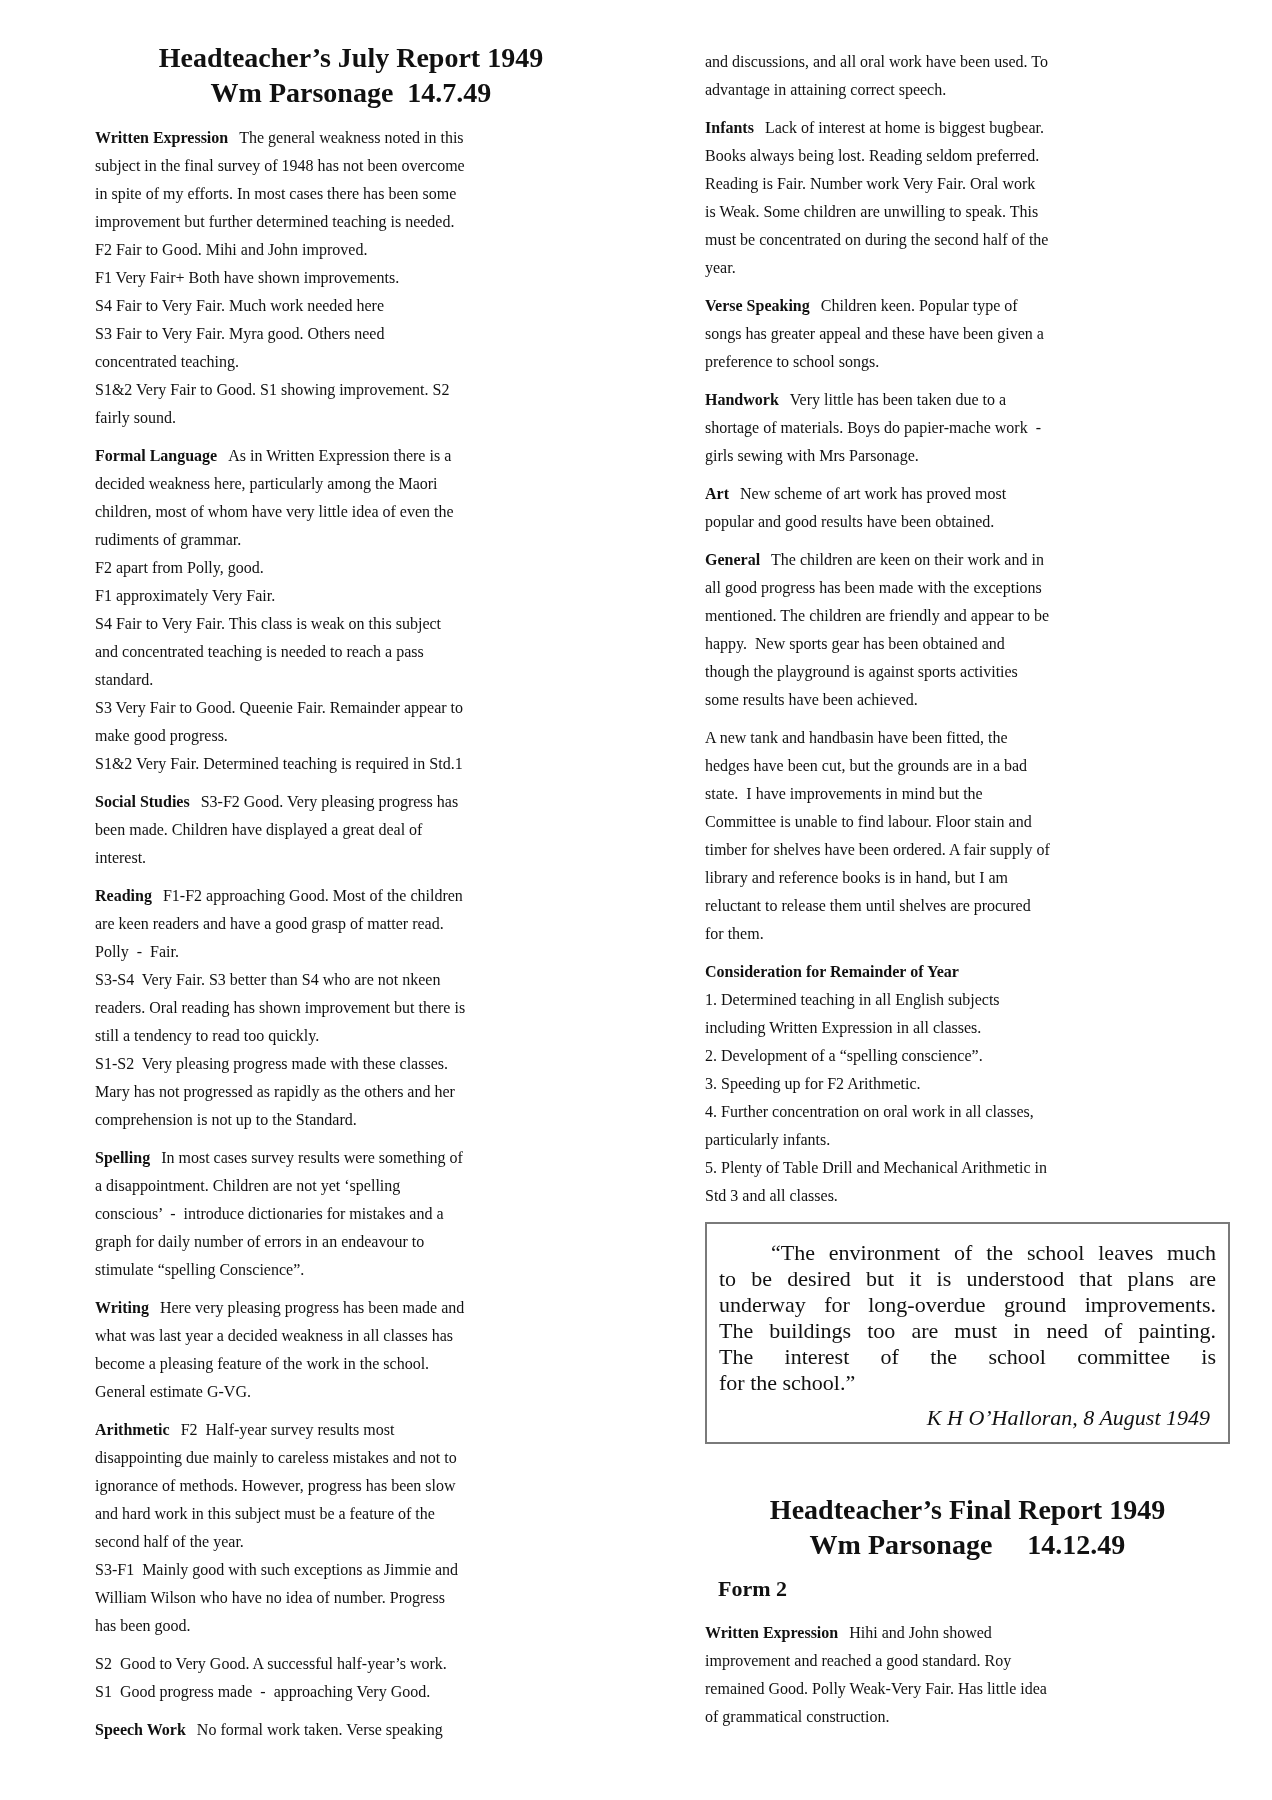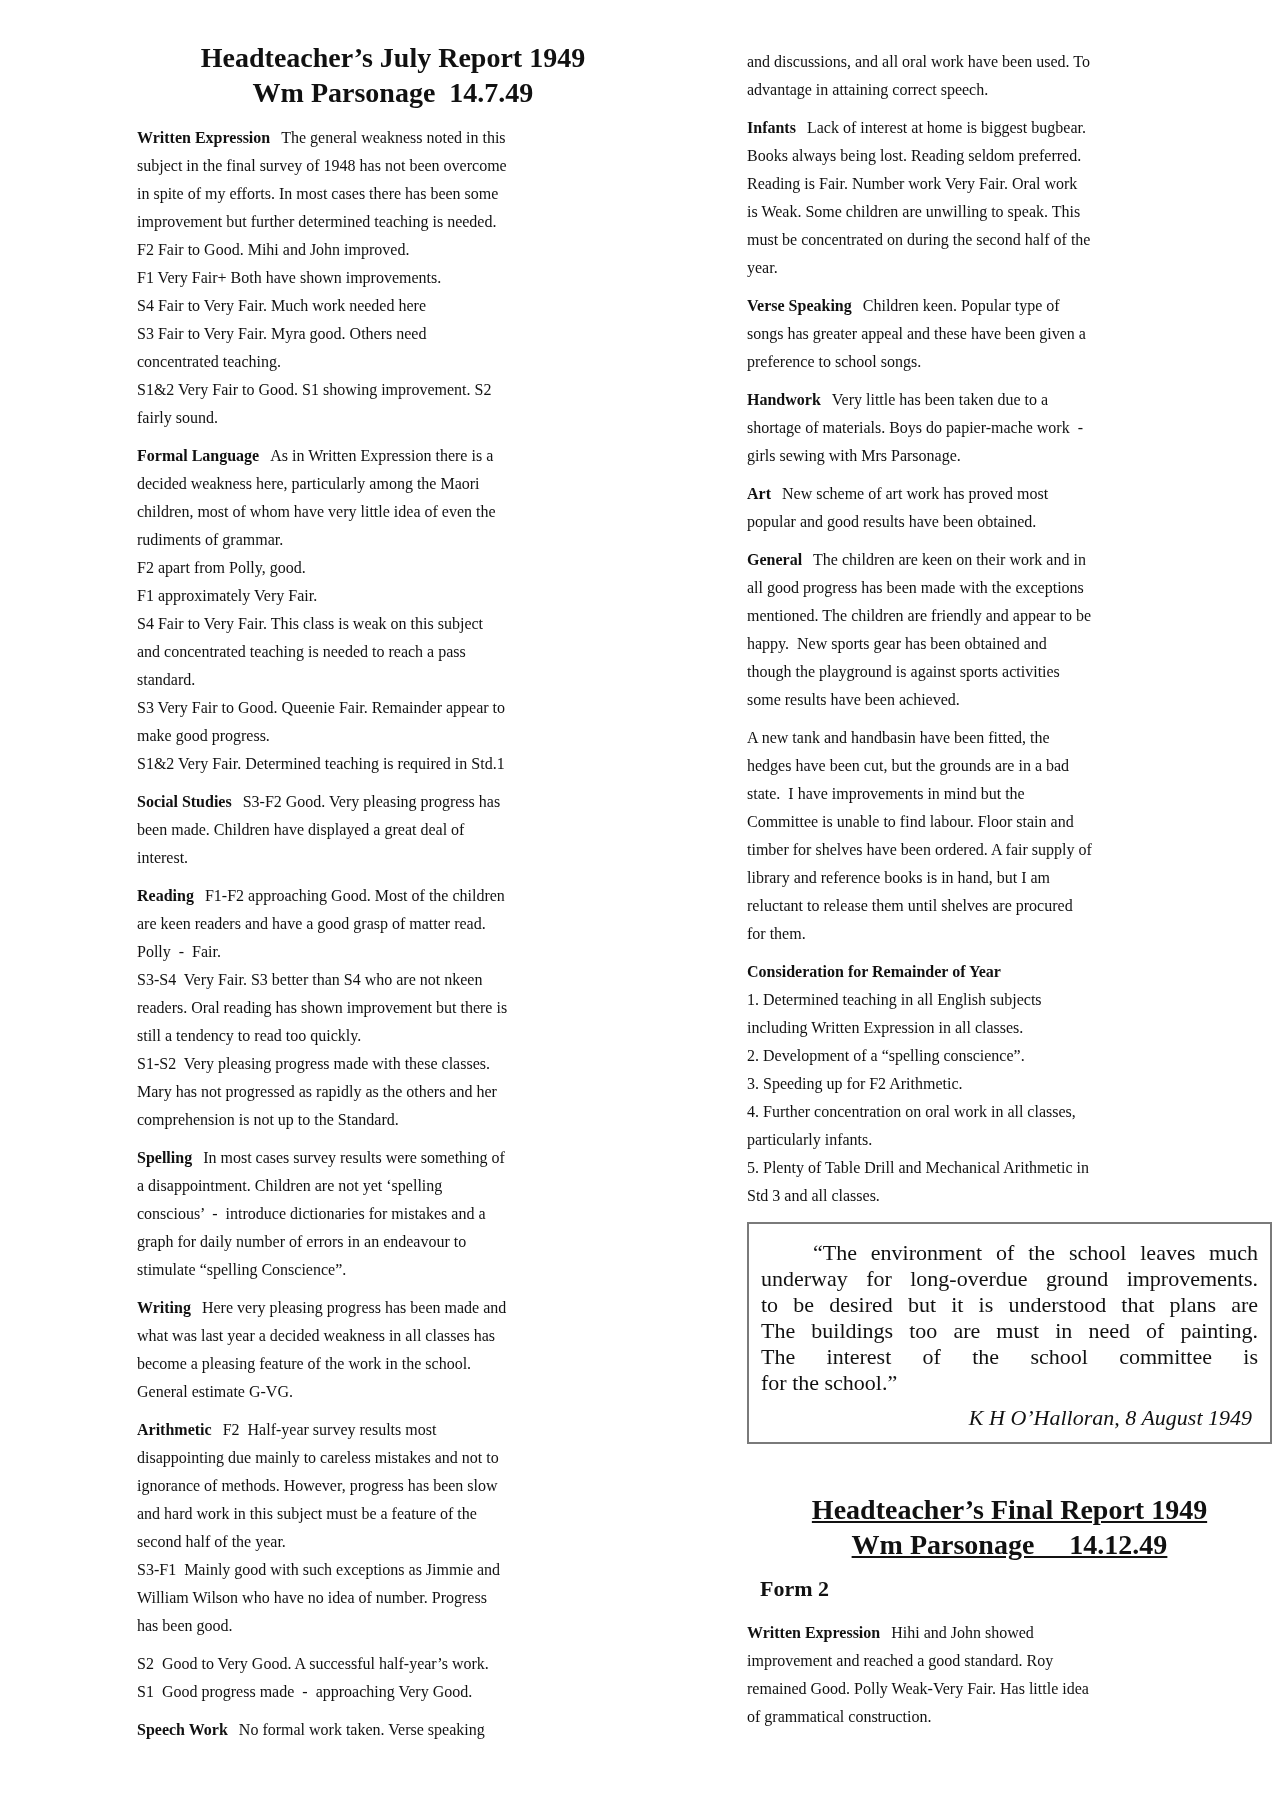--- a/index.html
+++ b/index.html
@@ -8,21 +8,20 @@
     height: 1800px;
     background: #ffffff;
     color: #111111;
     font-family: "Liberation Serif", "DejaVu Serif", serif;
     overflow: hidden;
   }
   .page {
     display: flex;
     box-sizing: border-box;
     padding: 40px 0 0 95px;
-    justify-content: flex-end;
   }
   .col-left  { width: 512px; flex: 0 0 auto; }
   .col-right { width: 525px; flex: 0 0 auto; margin-left: 98px; padding-top: 8px; }
 
   .doc-title {
     font-size: 28px;
     line-height: 35px;
     font-weight: bold;
     text-align: center;
     white-space: pre;
@@ -48,21 +47,21 @@
   .q-line.last  { text-align-last: left; }
   .q-attrib {
     font-style: italic;
     text-align: right;
     margin-top: 8px;
     padding-right: 6px;
     font-size: 22px;
     line-height: 28px;
   }
 
-  .final-title { margin-top: 48px; margin-bottom: 10px; text-decoration: underline; }
+  .final-title { margin-top: 48px; margin-bottom: 10px; }
   .form-label {
     font-size: 22px;
     line-height: 28px;
     font-weight: bold;
     margin: 13px;
   }
   .para.tight { margin-top: 16px; }
 </style>
 </head>
 <body>
@@ -166,22 +165,22 @@
 including Written Expression in all classes.
 2. Development of a “spelling conscience”.
 3. Speeding up for F2 Arithmetic.
 4. Further concentration on oral work in all classes,
 particularly infants.
 5. Plenty of Table Drill and Mechanical Arithmetic in
 Std 3 and all classes.</span></p>
 
     <div class="quote-box">
       <div class="q-line first">“The environment of the school leaves much</div>
+      <div class="q-line">to be desired but it is understood that plans are</div>
       <div class="q-line">underway for long-overdue ground improvements.</div>
-      <div class="q-line">to be desired but it is understood that plans are</div>
       <div class="q-line">The buildings too are must in need of painting.</div>
       <div class="q-line">The interest of the school committee is</div>
       <div class="q-line last">for the school.”</div>
       <div class="q-attrib">K H O’Halloran, 8 August 1949</div>
     </div>
 
     <div class="doc-title final-title">Headteacher’s Final Report 1949
 Wm Parsonage     14.12.49</div>
     <div class="form-label">Form 2</div>
     <p class="para tight"><b class="head">Written Expression</b><span>Hihi and John showed

